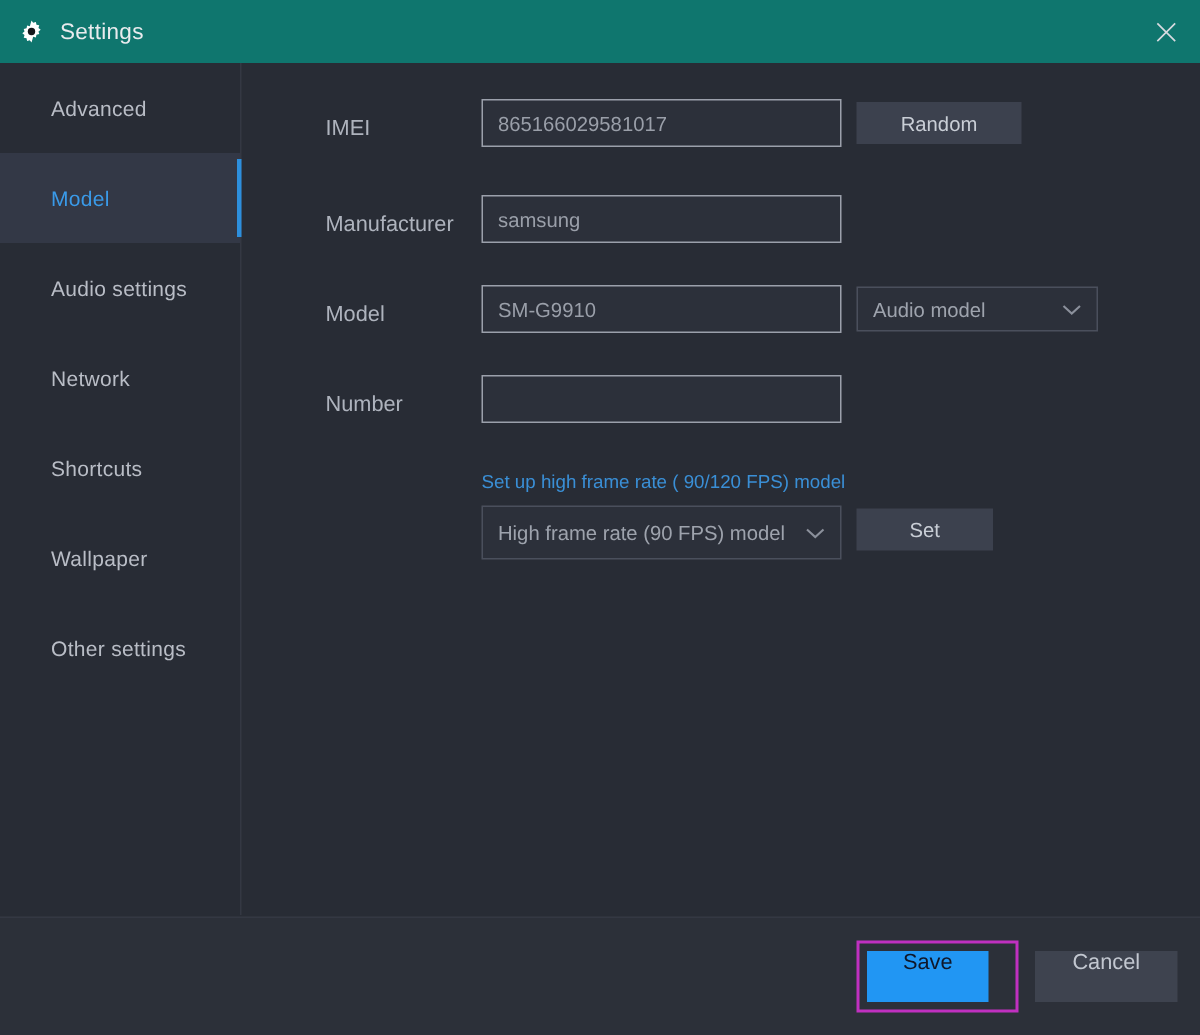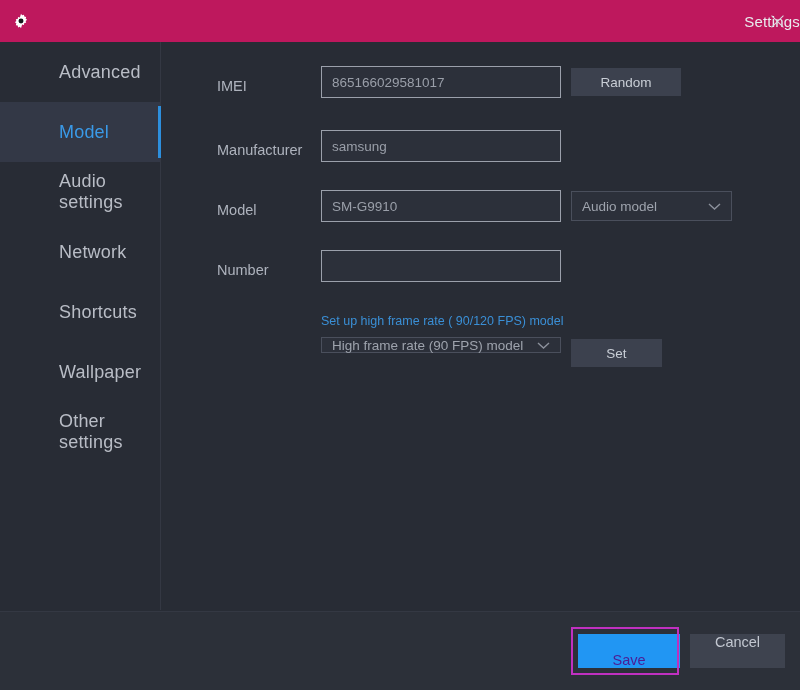--- a/index.html
+++ b/index.html
@@ -7,22 +7,22 @@
     width:800px; height:690px;
     background:#282c35;
     font-family:"Liberation Sans", sans-serif;
     overflow:hidden;
   }
   #app { position:relative; width:800px; height:690px; background:#282c35; }
 
   
   .titlebar{
     position:absolute; left:0; top:0; width:800px; height:42px;
-    background:#be185d;
-    display:flex; align-items:center;justify-content:space-between;
+    background:#0f766e;
+    display:flex; align-items:center;
   }
   .gear-icon{ margin-left:12px; width:18px; height:18px; display:block; }
   .title-text{
     margin-left:10px; color:#e9ebee; font-size:15px; letter-spacing:.2px;
   }
   .close-btn{
     position:absolute; right:0; top:0; width:46px; height:42px;
     display:flex; align-items:center; justify-content:center;
     cursor:pointer;
   }
@@ -32,21 +32,21 @@
   .sidebar{
     position:absolute; left:0; top:42px; width:161px; height:568px;
     background:#282c35;
     border-right:1px solid #343843;
   }
   .side-item{
     position:relative; height:60px; display:flex; align-items:center;
     padding-left:34px; cursor:pointer;
   }
   .side-item .lbl{
-    color:#b9bdc6; font-size:18px; letter-spacing:.2px;margin-left:25px;
+    color:#b9bdc6; font-size:14px; letter-spacing:.2px;
   }
   .side-item.active{ background:#333846; }
   .side-item.active .lbl{ color:#3a9ae8; }
   .side-item.active::after{
     content:""; position:absolute; right:-1px; top:4px;
     width:3px; height:52px; background:#2d8fdd;
   }
 
   
   .content{
@@ -86,23 +86,23 @@
     cursor:pointer; white-space:nowrap;
   }
 
   
   .footer{
     position:absolute; left:0; top:611px; width:800px; height:79px;
     background:#2c3039;
     border-top:1px solid #343843;
   }
   .save-btn{
-    position:absolute; left:578px; top:22px; width:102px; height:34px;
-    background:#2196f3; color:#4c1d95; font-size:14.5px;
-    display:flex; align-items:flex-end; justify-content:center; cursor:pointer;
+    position:absolute; left:578px; top:22px; width:81px; height:34px;
+    background:#2196f3; color:#0f172a; font-size:14.5px;
+    display:flex; align-items:flex-start; justify-content:center; cursor:pointer;
   }
   .save-highlight{
     position:absolute; left:571px; top:15px; width:108px; height:48px;
     border:2px solid #c030c0; pointer-events:none;
   }
   .cancel-btn{
     position:absolute; left:690px; top:22px; width:95px; height:34px;
     background:#3e434f; color:#c2c7d0; font-size:14.5px;
     display:flex; align-items:flex-start; justify-content:center; cursor:pointer;
   }
@@ -180,21 +180,21 @@
       </div>
     </div>
 
     <div class="row" style="top:208px;padding-left:36px;">
       <span class="label">Number</span>
       <div class="field" placeholder=""></div>
     </div>
 
     <span class="fps-link" style="top:272px;">Set up high frame rate ( 90/120 FPS) model</span>
 
-    <div class="select" style="left:143px; top:295px; width:240px; height:16px;">
+    <div class="select" style="left:143px; top:295px; width:240px; height:36px;">
       <span>High frame rate (90 FPS) model</span>
       <span class="chev">
         <svg width="13" height="8" viewBox="0 0 13 8">
             <path d="M1 1.5 L6.5 6.5 L12 1.5" fill="none" stroke="#8b909b" stroke-width="1.4"></path>
           </svg>
       </span>
     </div>
 
     <div class="btn-gray" style="left:393px; top:297px; width:91px;">
       <span>Set</span>

